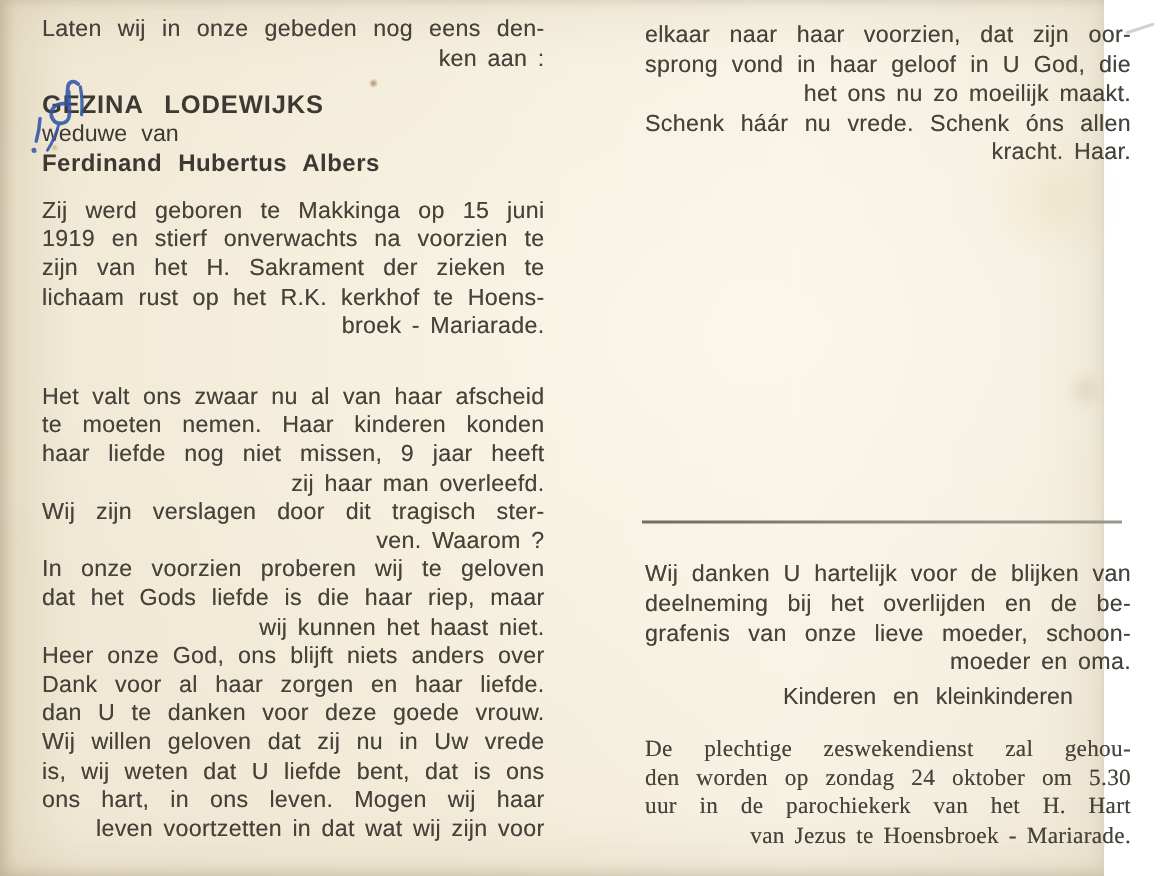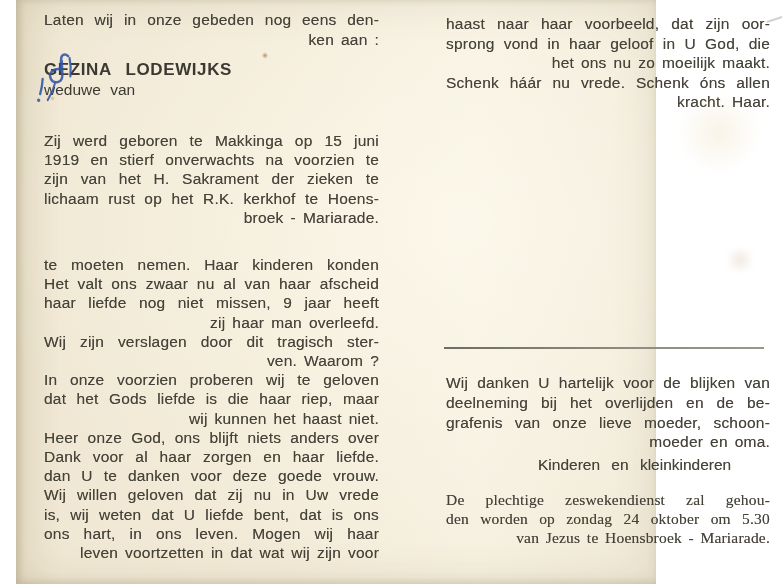--- a/index.html
+++ b/index.html
@@ -1,18 +1,18 @@
 <!DOCTYPE html>
 <html><head>
 <meta charset="utf-8">
 <style>
   html,body{margin:0;padding:0;}
   body{width:782px;height:584px;overflow:hidden;
        font-family:"Liberation Sans","DejaVu Sans",sans-serif;}
-  .card{position:absolute;top:0;left:16px;width:640px;height:584px;
+  .card{position:absolute;top:0;left:0;width:736px;height:584px;
     background:
       radial-gradient(120% 100% at 68% 38%, rgba(255,253,242,.55), rgba(255,253,242,0) 62%),
       linear-gradient(to right,#e9e0c9 0%,#f0e8d4 7%,#f3ebd8 42%,#f6f0e0 72%,#f1ead8 100%);
     box-shadow:inset 0 0 46px rgba(120,100,60,.14), inset 4px 0 7px rgba(100,85,55,.16), inset 0 -4px 10px rgba(110,95,60,.10);
     color:#413e39;}
   .col{position:absolute;}
   .col-left{left:28px;width:335px;}
   .col-right{left:430px;width:324px;}
   .para{position:absolute;left:0;width:100%;font-size:15.5px;line-height:19.2px;
         letter-spacing:.2px;word-spacing:2.5px;color:#454239;
@@ -48,71 +48,73 @@
 
   <div class="col col-left">
     <div class="para intro">
         <div class="tline just">Laten wij in onze gebeden nog eens den-</div>
         <div class="tline">ken aan :</div>
       </div>
 
     <div class="heading">
       <div class="name">GEZINA LODEWIJKS</div>
       <div class="relation">weduwe van</div>
+      <div class="husband">Ferdinand Hubertus Albers</div>
     </div>
 
     <div class="para lp1">
         <div class="tline just">Zij werd geboren te Makkinga op 15 juni</div>
         <div class="tline just">1919 en stierf onverwachts na voorzien te</div>
         <div class="tline just">zijn van het H. Sakrament der zieken te</div>
         <div class="tline just">lichaam rust op het R.K. kerkhof te Hoens-</div>
         <div class="tline">broek - Mariarade.</div>
       </div>
 
     <div class="para lp2">
+        <div class="tline just">Het valt ons zwaar nu al van haar afscheid</div>
         <div class="tline just">te moeten nemen. Haar kinderen konden</div>
-        <div class="tline just">Het valt ons zwaar nu al van haar afscheid</div>
         <div class="tline just">haar liefde nog niet missen, 9 jaar heeft</div>
         <div class="tline">zij haar man overleefd.</div>
         <div class="tline just">Wij zijn verslagen door dit tragisch ster-</div>
         <div class="tline">ven. Waarom ?</div>
         <div class="tline just">In onze voorzien proberen wij te geloven</div>
         <div class="tline just">dat het Gods liefde is die haar riep, maar</div>
         <div class="tline">wij kunnen het haast niet.</div>
         <div class="tline just">Heer onze God, ons blijft niets anders over</div>
         <div class="tline just">Dank voor al haar zorgen en haar liefde.</div>
         <div class="tline just">dan U te danken voor deze goede vrouw.</div>
         <div class="tline just">Wij willen geloven dat zij nu in Uw vrede</div>
         <div class="tline just">is, wij weten dat U liefde bent, dat is ons</div>
         <div class="tline just">ons hart, in ons leven. Mogen wij haar</div>
         <div class="tline">leven voortzetten in dat wat wij zijn voor</div>
       </div>
   </div>
 
   <div class="col col-right">
     <div class="para rp1">
-        <div class="tline just">haast naar haar voorbeeld, dat zijn oor-</div>
+        <div class="tline just">elkaar naar haar voorzien, dat zijn oor-</div>
         <div class="tline just">sprong vond in haar geloof in U God, die</div>
         <div class="tline">het ons nu zo moeilijk maakt.</div>
         <div class="tline just">Schenk háár nu vrede. Schenk óns allen</div>
         <div class="tline">kracht. Haar.</div>
       </div>
 
     <div class="para thanks">
         <div class="tline just">Wij danken U hartelijk voor de blijken van</div>
         <div class="tline just">deelneming bij het overlijden en de be-</div>
         <div class="tline just">grafenis van onze lieve moeder, schoon-</div>
         <div class="tline">moeder en oma.</div>
       </div>
 
     <div class="signature">Kinderen en kleinkinderen</div>
 
     <div class="para service">
         <div class="tline just">De plechtige zeswekendienst zal gehou-</div>
         <div class="tline just">den worden op zondag 24 oktober om 5.30</div>
+        <div class="tline just">uur in de parochiekerk van het H. Hart</div>
         <div class="tline">van Jezus te Hoensbroek - Mariarade.</div>
       </div>
   </div>
 
   <hr class="divider">
 
   <svg class="ink" viewBox="0 0 52 62">
     <g fill="none" stroke="#3155a8" stroke-linecap="round" stroke-linejoin="round" opacity="0.88">
       <path d="M13,26 C12.4,31 11.2,36 9.4,41" stroke-width="2.3"></path>
       <path d="M40,5 C37.2,2 33.6,2.6 32.9,6.8 C32.3,10.5 32,14.5 31.5,18.5" stroke-width="2.5"></path>

